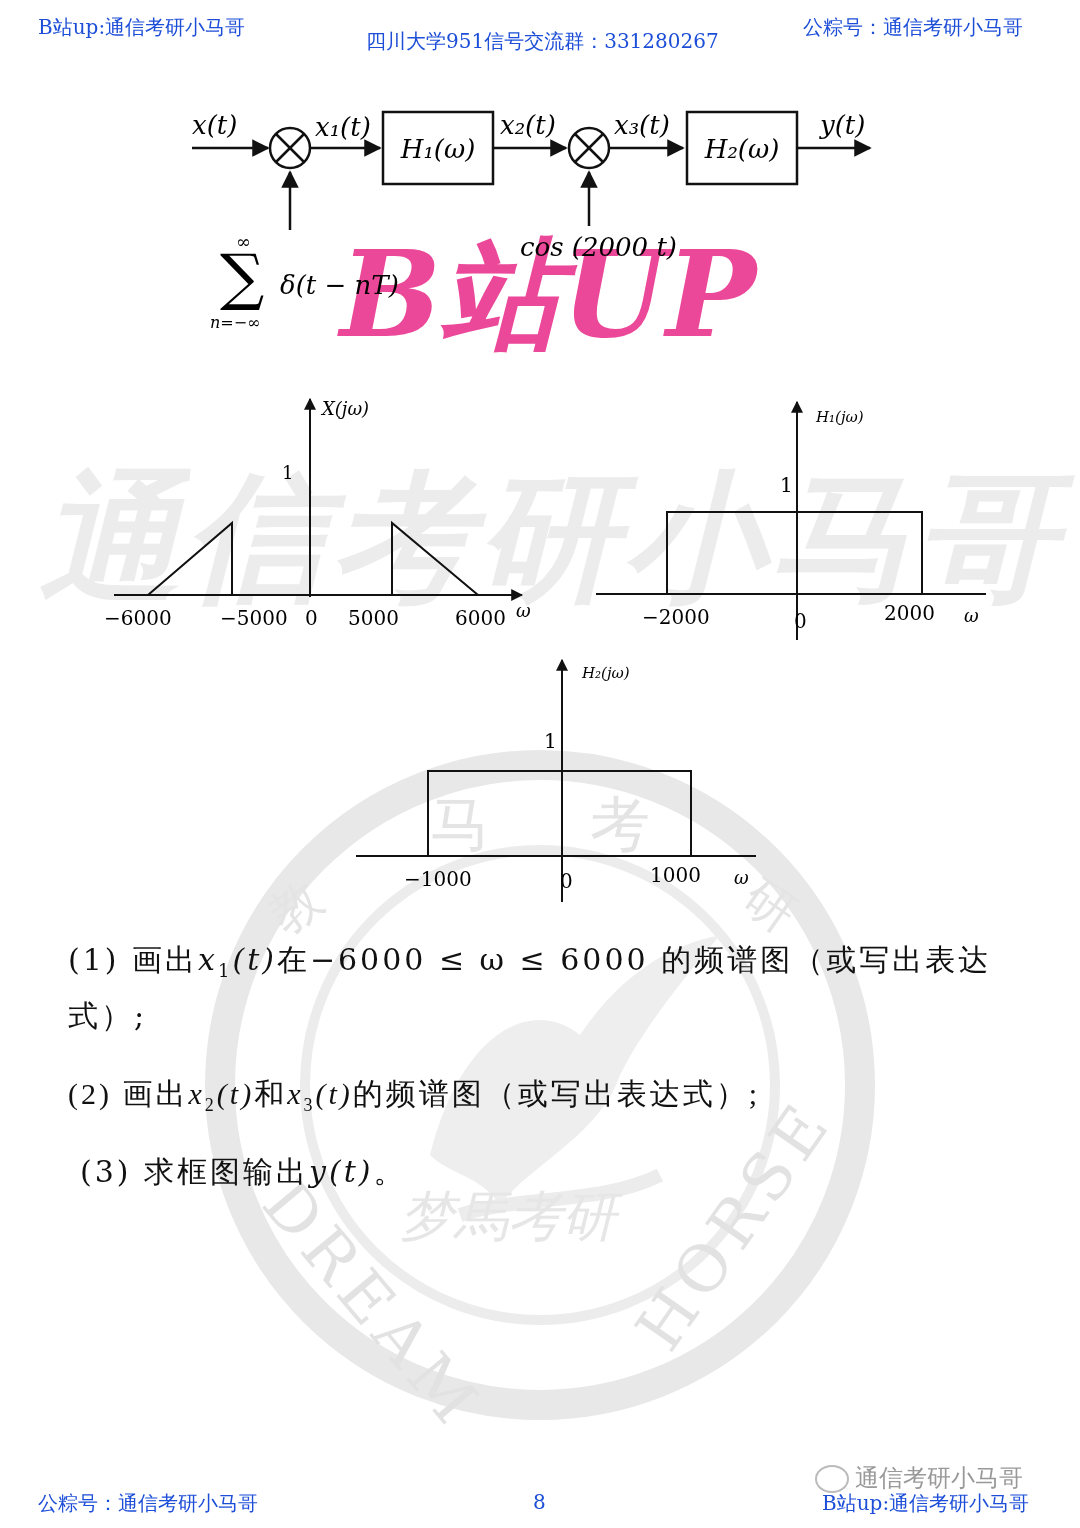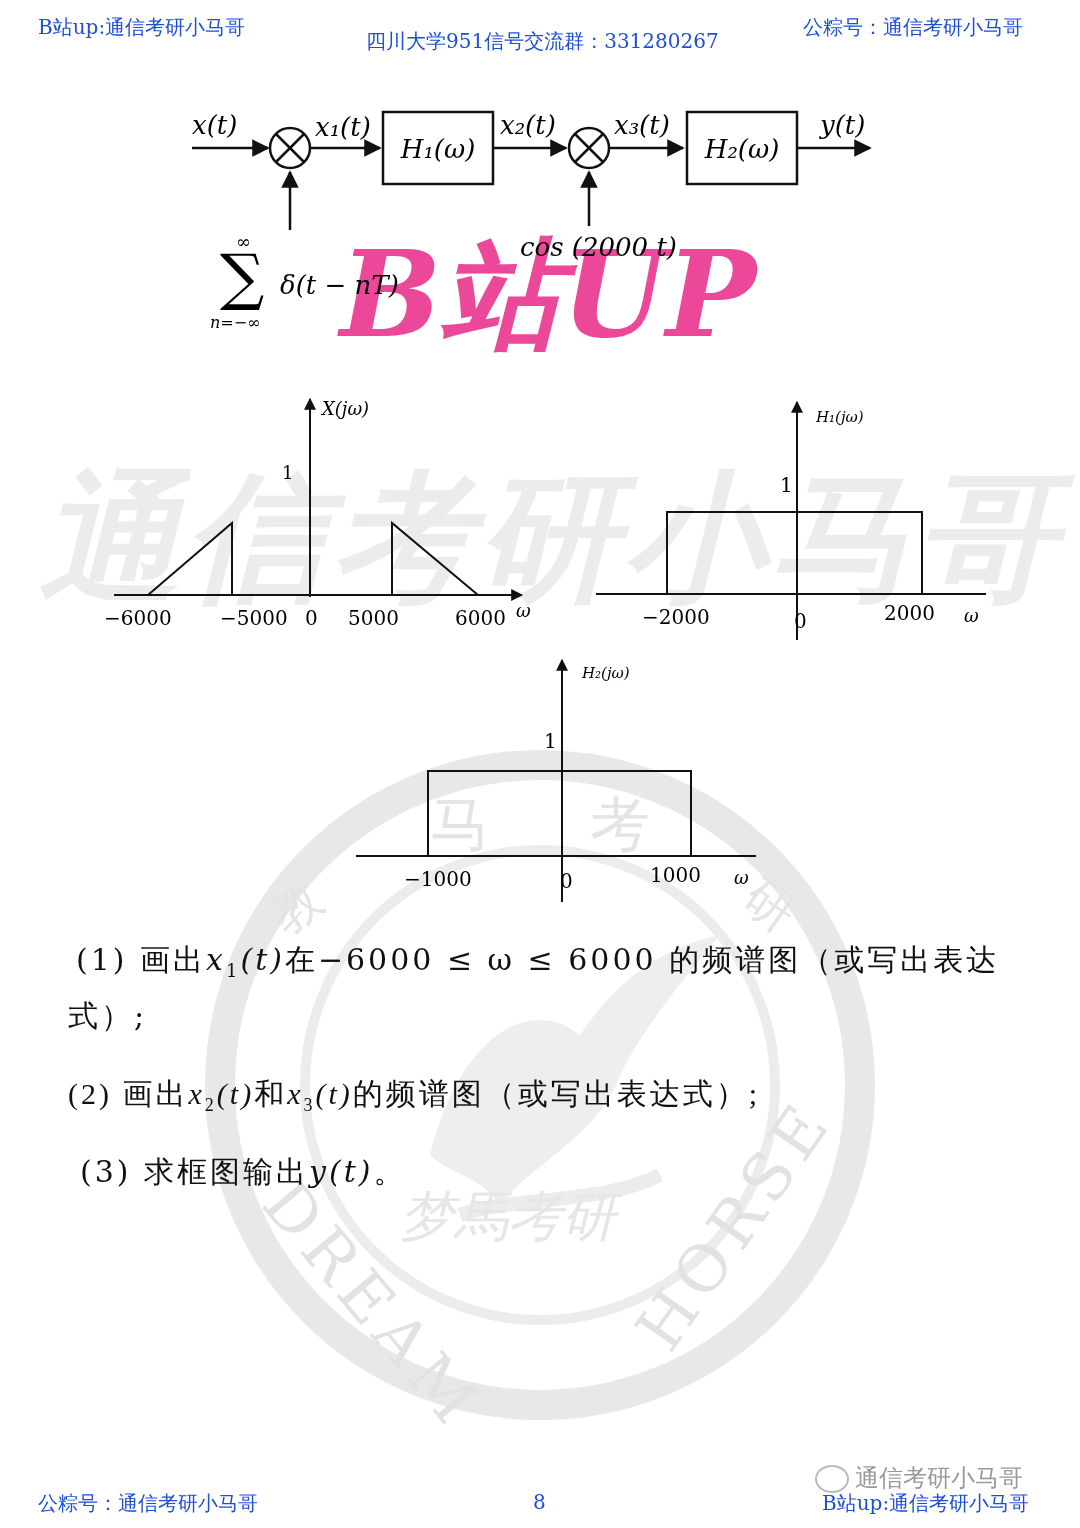--- a/index.html
+++ b/index.html
@@ -134,21 +134,21 @@
   <line x1="242" y1="252" x2="242" y2="10" stroke="#111" stroke-width="2" marker-end="url(#arr4)"></line>
   <text x="262" y="28" font-size="15" font-style="italic">H₂(jω)</text>
   <text x="224" y="98" font-size="20">1</text>
   <polyline points="108,206 108,121 371,121 371,206" fill="none" stroke="#111" stroke-width="2"></polyline>
   <text x="84" y="236" font-size="20">−1000</text>
   <text x="240" y="238" font-size="20">0</text>
   <text x="330" y="232" font-size="20">1000</text>
   <text x="414" y="234" font-size="18" font-style="italic">ω</text>
 </svg>
 
-<div class="q" style="top:940px;margin-left:8px;">
+<div class="q" style="top:940px;">
   <span>(1)</span>
   <span>画出</span><i>x</i><sub>1</sub><i>(t)</i><span>在−6000 ≤ ω ≤ 6000 的频谱图（或写出表达</span>
 </div>
 <div class="q" style="top:996px;">
   <span>式）;</span>
 </div>
 
 <div class="q" style="top:1074px;font-family:Liberation Serif, serif;">
   <span>(2)</span>
   <span>画出</span><i>x</i><sub>2</sub><i>(t)</i><span>和</span><i>x</i><sub>3</sub><i>(t)</i><span>的频谱图（或写出表达式）;</span>

